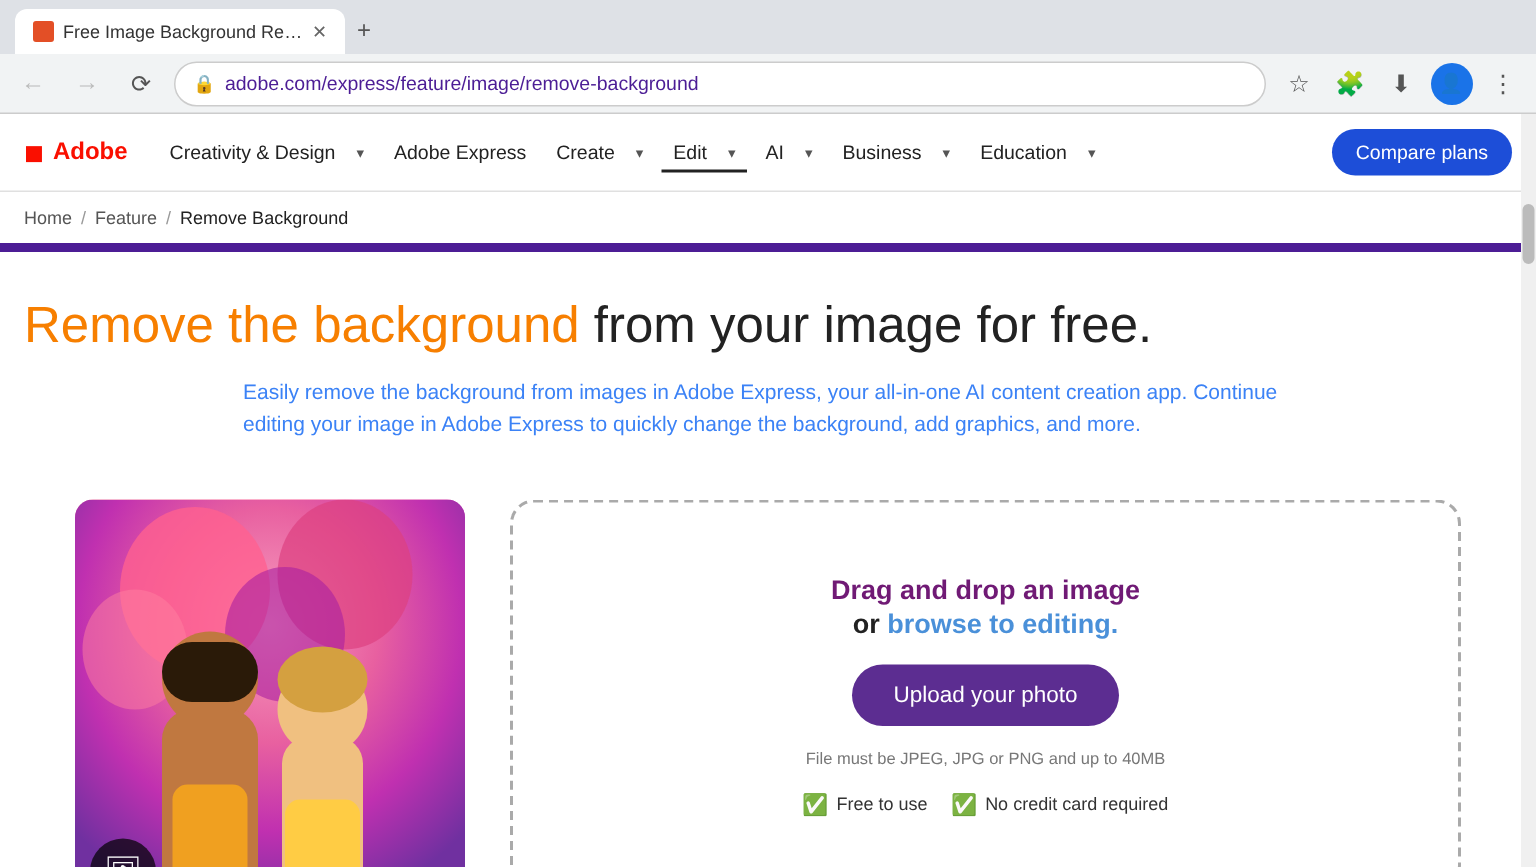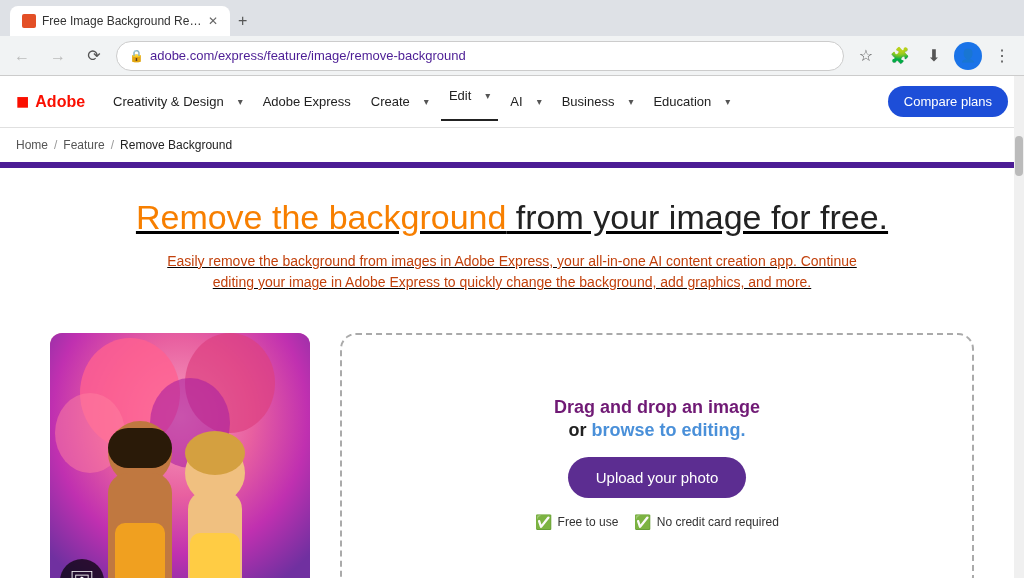--- a/index.html
+++ b/index.html
@@ -28,35 +28,35 @@
     
     .page-wrapper { position: relative; background: #fff; }
 
     
     .adobe-nav { display: flex; align-items: center; padding: 0 16px; height: 52px; background: #fff; border-bottom: 1px solid #e0e0e0; gap: 20px; }
     .adobe-logo { display: flex; align-items: center; gap: 6px; }
     .adobe-logo-icon { color: #fa0f00; font-size: 22px; font-weight: bold; }
     .adobe-logo-text { color: #fa0f00; font-weight: bold; font-size: 16px; }
     .nav-links { display: flex; align-items: center; gap: 4px; }
     .nav-link { padding: 6px 8px; font-size: 13px; color: #222; cursor: pointer; display: flex; align-items: center; gap: 14px; white-space: nowrap; }
-    .nav-link.active { border-bottom: 2px solid #222; padding-bottom: 16px; font-weight: 500; }
+    .nav-link.active { border-bottom: 2px solid #222; padding-bottom: 4px; font-weight: 500; }
     .nav-chevron { font-size: 10px; color: #555; }
     .compare-btn { background: #1d4ed8; color: #fff; border: none; border-radius: 20px; padding: 8px 16px; font-size: 13px; cursor: pointer; white-space: nowrap; margin-left: auto; }
 
     
     .breadcrumb { padding: 10px 16px; font-size: 12px; color: #555; display: flex; align-items: center; gap: 6px; border-bottom: 6px solid #4c1d95; }
     .breadcrumb-sep { color: #999; }
     .breadcrumb-link { color: #555; cursor: pointer; }
     .breadcrumb-current { color: #222; }
 
     
-    .hero { padding: 30px 16px 20px; text-align: center; text-decoration: underline; }
+    .hero { padding: 30px 16px 20px; text-align: left; }
     .hero-title { font-size: 34px; font-weight: 400; color: #222; margin-bottom: 14px; }
     .hero-title-colored { color: #f77f00; }
-    .hero-subtitle { font-size: 14px; color: #c2410c; max-width: 700px; margin: 0 auto; line-height: 1.5; }
+    .hero-subtitle { font-size: 14px; color: #3b82f6; max-width: 700px; margin: 0 auto; line-height: 1.5; }
 
     
     .main-content { display: flex; padding: 20px 50px; gap: 30px; align-items: flex-start; }
 
     
     .image-preview-area { flex: 0 0 auto; width: 260px; }
     .main-image { width: 260px; height: 280px; background: linear-gradient(135deg, #f8a0b0 0%, #ff6b9d 30%, #c44dc8 60%, #9b59b6 80%, #ff4466 100%); border-radius: 12px; position: relative; overflow: hidden; display: flex; align-items: center; justify-content: center; }
     .main-image-overlay { position: absolute; bottom: 10px; left: 10px; width: 44px; height: 44px; background: rgba(0,0,0,0.7); border-radius: 50%; display: flex; align-items: center; justify-content: center; }
     .image-icon { font-size: 20px; color: #fff; }
 
@@ -200,20 +200,21 @@
 
       <div class="upload-area">
         <div class="upload-box">
           <div style="text-align:center;">
             <div style="font-size:18px;font-weight:600;color:#701a75;">Drag and drop an image</div>
             <div style="font-size:18px;font-weight:600;color:#222;margin-top:2px;">
               <span>or </span><span style="color:#4a90d9;cursor:pointer;">browse to editing.</span>
             </div>
           </div>
           <button class="upload-btn">Upload your photo</button>
+          <span class="upload-hint">File must be JPEG, JPG or PNG and up to 40MB</span>
           <div class="upload-features">
             <div class="feature-item">
               <span class="check-icon">✅</span>
               <span>Free to use</span>
             </div>
             <div class="feature-item">
               <span class="check-icon">✅</span>
               <span>No credit card required</span>
             </div>
           </div>

